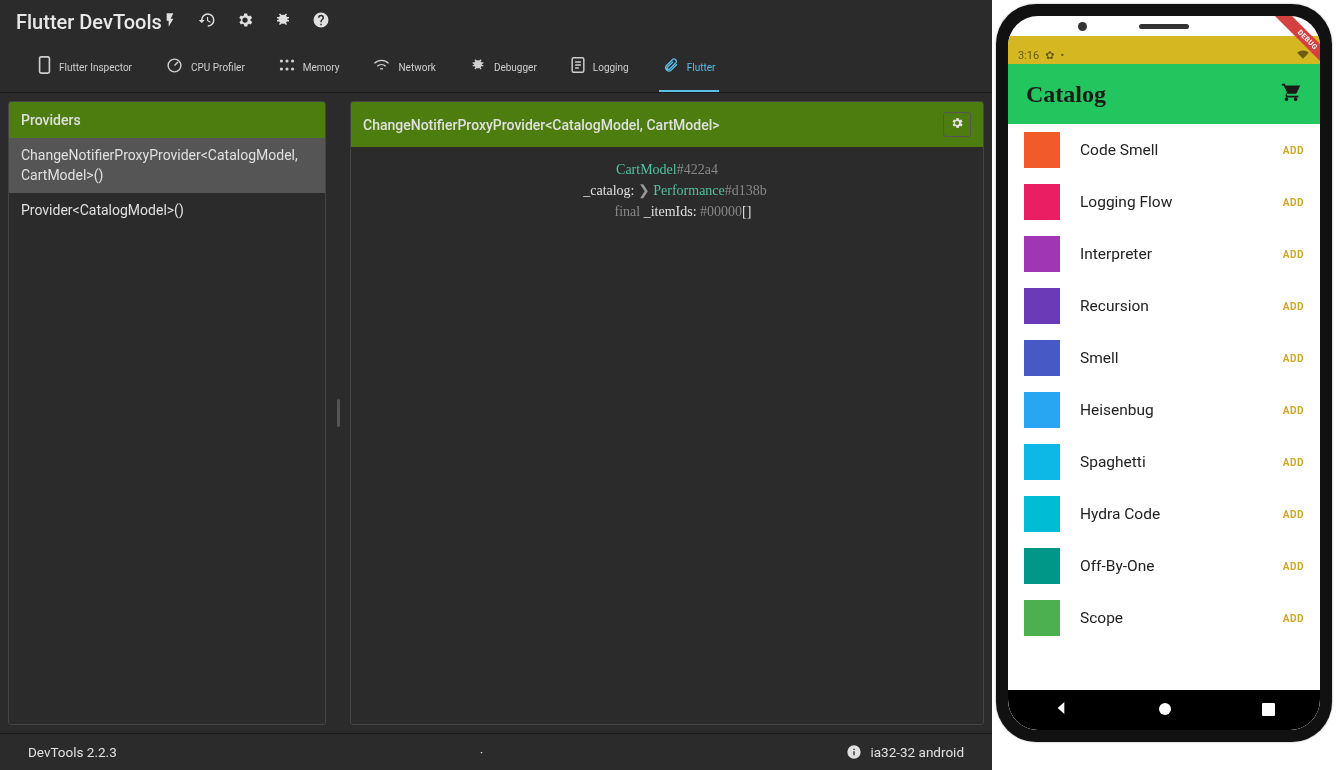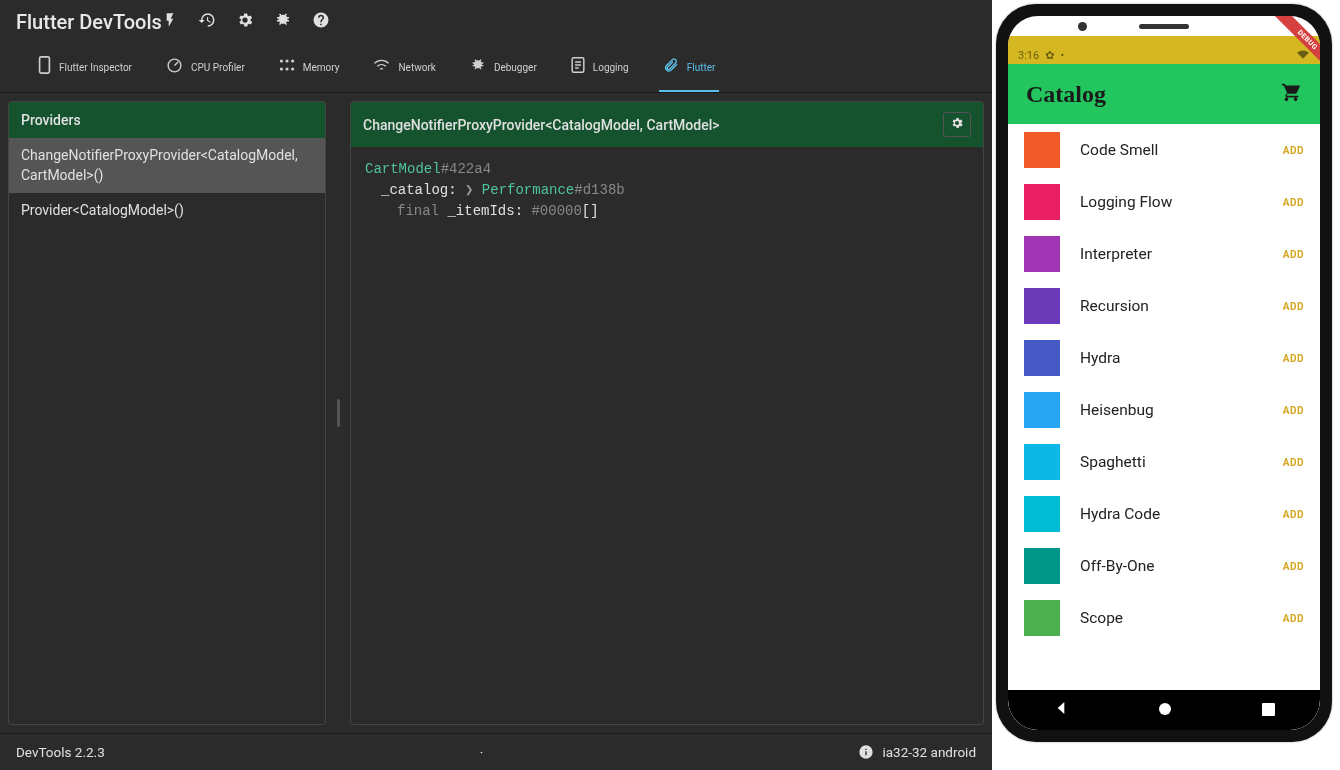--- a/index.html
+++ b/index.html
@@ -14,37 +14,37 @@
 
 .dt-tabs { display: flex; gap: 26px; padding: 8px 34px 0; border-bottom: 1px solid #1a1a1a; font-size: 10px; }
 .dt-tab { display: flex; align-items: center; gap: 8px; padding: 8px 4px 12px; cursor: pointer; color: #cfcfcf; border-bottom: 2px solid transparent; }
 .dt-tab.active { color: #5abee8; border-bottom-color: #5abee8; }
 .dt-tab .ico { font-size: 15px; }
 
 .dt-body { flex: 1; display: flex; gap: 8px; padding: 8px 8px; min-height: 0; }
 .panel { background: #2b2b2b; border: 1px solid #444; border-radius: 3px; display: flex; flex-direction: column; overflow: hidden; }
 .panel-left { width: 318px; }
 .panel-right { flex: 1; }
-.panel-head { background: #14532d; padding: 10px 12px; font-size: 14px; font-weight: 500; color: #e0e0e0; display: flex; align-items: center; justify-content: space-between; }
+.panel-head { background: #4d7c0f; padding: 10px 12px; font-size: 14px; font-weight: 500; color: #e0e0e0; display: flex; align-items: center; justify-content: space-between; }
 .panel-head .gear { color: #e0e0e0; font-size: 16px; cursor: pointer; padding: 2px 6px; border: 1px solid #555; border-radius: 3px; }
 
 .prov-item { padding: 8px 12px; font-size: 14px; line-height: 1.4; cursor: pointer; color: #e0e0e0; }
 .prov-item.selected { background: #555; }
 
-.detail-body { padding: 12px 14px; font-size: 14px; line-height: 1.5; font-family: Liberation Mono, monospace; }
+.detail-body { padding: 12px 14px; font-size: 14px; line-height: 1.5; font-family: Liberation Serif, serif; text-align: center; }
 .type-name { color: #4fc3a1; }
 .hash { color: #888; }
 .kw { color: #888; }
 .field { color: #e0e0e0; }
 .arrow { color: #999; }
 
 .splitter { width: 8px; display: flex; align-items: center; justify-content: center; cursor: col-resize; }
 .splitter div { width: 3px; height: 28px; background: #555; border-radius: 2px; }
 
-.dt-footer { display: flex; align-items: center; justify-content: space-between; padding: 10px 16px; background: #2b2b2b; border-top: 1px solid #1a1a1a; font-size: 13.5px; color: #e0e0e0; }
+.dt-footer { display: flex; align-items: center; justify-content: space-between; padding: 10px 28px; background: #2b2b2b; border-top: 1px solid #1a1a1a; font-size: 13.5px; color: #e0e0e0; }
 .dt-footer .target { display: flex; align-items: center; gap: 8px; }
 
 
 .phone { position: absolute; right: 8px; top: 4px; width: 336px; height: 738px; background: #111; border-radius: 40px; padding: 12px; box-shadow: 0 0 2px rgba(0,0,0,.4); }
 .phone-inner { width: 100%; height: 100%; background: #fff; border-radius: 30px; overflow: hidden; position: relative; display: flex; flex-direction: column; }
 .phone-top-hw { position: absolute; top: 0; left: 0; right: 0; height: 20px; display: flex; justify-content: center; align-items: center; gap: 50px; }
 .speaker { width: 50px; height: 5px; background: #333; border-radius: 3px; }
 .camera { position: absolute; left: 70px; width: 9px; height: 9px; background: #333; border-radius: 50%; }
 
 .status-bar { height: 28px; background: #d4b721; display: flex; align-items: flex-end; justify-content: space-between; padding: 0 10px 2px; font-size: 11px; color: #6a5d10; margin-top: 20px; }
@@ -241,21 +241,21 @@
           <div class="cat-name">Interpreter</div>
           <div class="add-btn">ADD</div>
         </div>
         <div class="cat-row">
           <div class="swatch" style="background:#6b3ab7"></div>
           <div class="cat-name">Recursion</div>
           <div class="add-btn">ADD</div>
         </div>
         <div class="cat-row">
           <div class="swatch" style="background:#4659c4"></div>
-          <div class="cat-name">Hydra</div>
+          <div class="cat-name">Smell</div>
           <div class="add-btn">ADD</div>
         </div>
         <div class="cat-row">
           <div class="swatch" style="background:#29a6f2"></div>
           <div class="cat-name">Heisenbug</div>
           <div class="add-btn">ADD</div>
         </div>
         <div class="cat-row">
           <div class="swatch" style="background:#0db8e6"></div>
           <div class="cat-name">Spaghetti</div>

